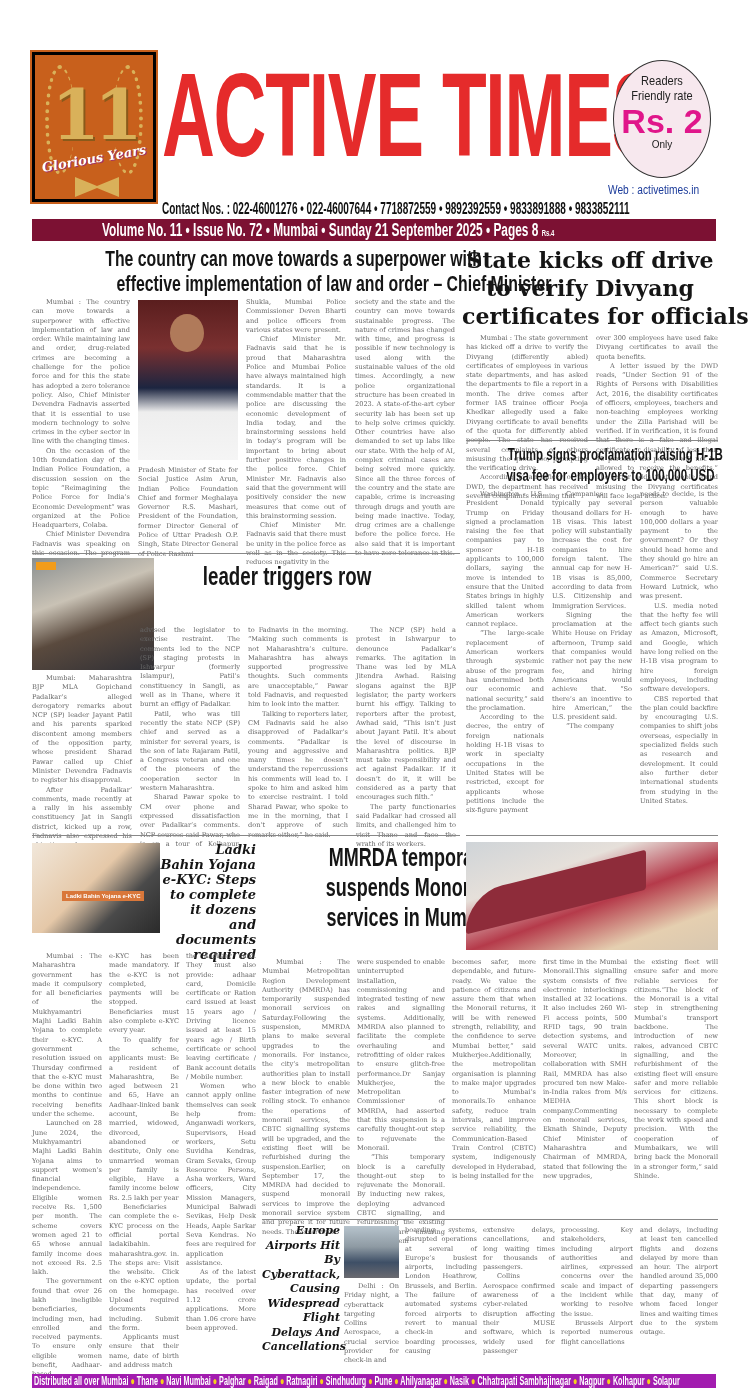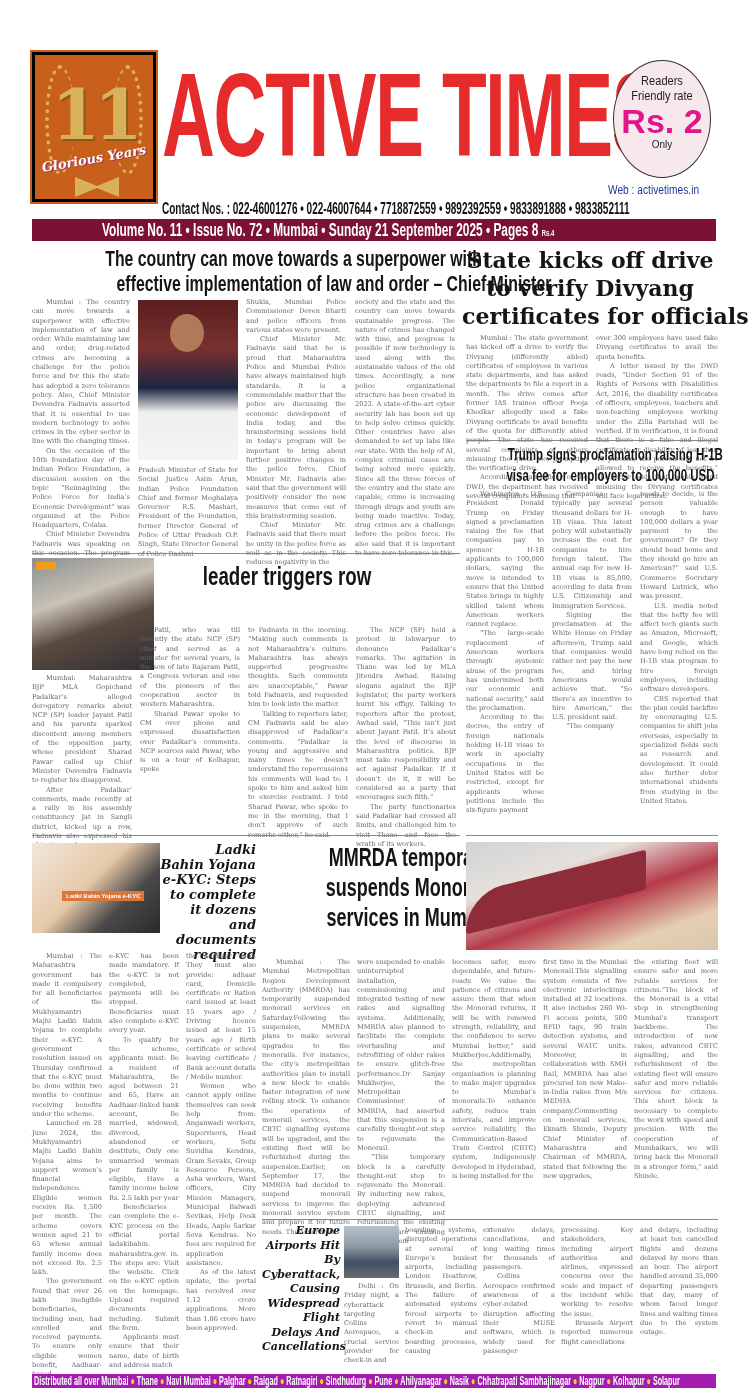--- a/index.html
+++ b/index.html
@@ -121,20 +121,21 @@
   <div style="position:absolute;left:4px;top:4px;width:20px;height:8px;background:#f29c1b"></div>
 </div>
 <div class="abs hl" style="left:170px;top:560px;width:290px;font-size:26px;line-height:32px">
   <div><span class="in">leader triggers row</span></div>
 </div>
 <div class="abs col" style="left:32px;top:674px;width:100px">
   <p>Mumbai: Maharashtra BJP MLA Gopichand Padalkar’s alleged derogatory remarks about NCP (SP) leader Jayant Patil and his parents sparked discontent among members of the opposition party, whose president Sharad Pawar called up Chief Minister Devendra Fadnavis to register his disapproval.</p>
   <p>After Padalkar’ comments, made recently at a rally in his assembly constituency Jat in Sangli district, kicked up a row, Fadnavis also expressed his objection and</p>
 </div>
 <div class="abs col" style="left:140px;top:626px;width:100px">
+  <p class="noind">advised the legislator to exercise restraint. The comments led to the NCP (SP) staging protests in Ishwarpur (formerly Islampur), Patil’s constituency in Sangli, as well as in Thane, where it burnt an effigy of Padalkar.</p>
   <p>Patil, who was till recently the state NCP (SP) chief and served as a minister for several years, is the son of late Rajaram Patil, a Congress veteran and one of the pioneers of the cooperation sector in western Maharashtra.</p>
   <p>Sharad Pawar spoke to CM over phone and expressed dissatisfaction over Padalkar’s comments. NCP sources said Pawar, who is on a tour of Kolhapur, spoke</p>
 </div>
 <div class="abs col" style="left:248px;top:626px;width:100px">
   <p class="noind">to Fadnavis in the morning. “Making such comments is not Maharashtra’s culture. Maharashtra has always supported progressive thoughts. Such comments are unacceptable,” Pawar told Fadnavis, and requested him to look into the matter.</p>
   <p>Talking to reporters later, CM Fadnavis said he also disapproved of Padalkar’s comments. “Padalkar is young and aggressive and many times he doesn’t understand the repercussions his comments will lead to. I spoke to him and asked him to exercise restraint. I told Sharad Pawar, who spoke to me in the morning, that I don’t approve of such remarks either,” he said.</p>
 </div>
 <div class="abs col" style="left:356px;top:626px;width:100px">
   <p>The NCP (SP) held a protest in Ishwarpur to denounce Padalkar’s remarks. The agitation in Thane was led by MLA Jitendra Awhad. Raising slogans against the BJP legislator, the party workers burnt his effigy. Talking to reporters after the protest, Awhad said, “This isn’t just about Jayant Patil. It’s about the level of discourse in Maharashtra politics. BJP must take responsibility and act against Padalkar. If it doesn’t do it, it will be considered as a party that encourages such filth.”</p>
   <p>The party functionaries said Padalkar had crossed all limits, and challenged him to visit Thane and face the wrath of its workers.</p>

